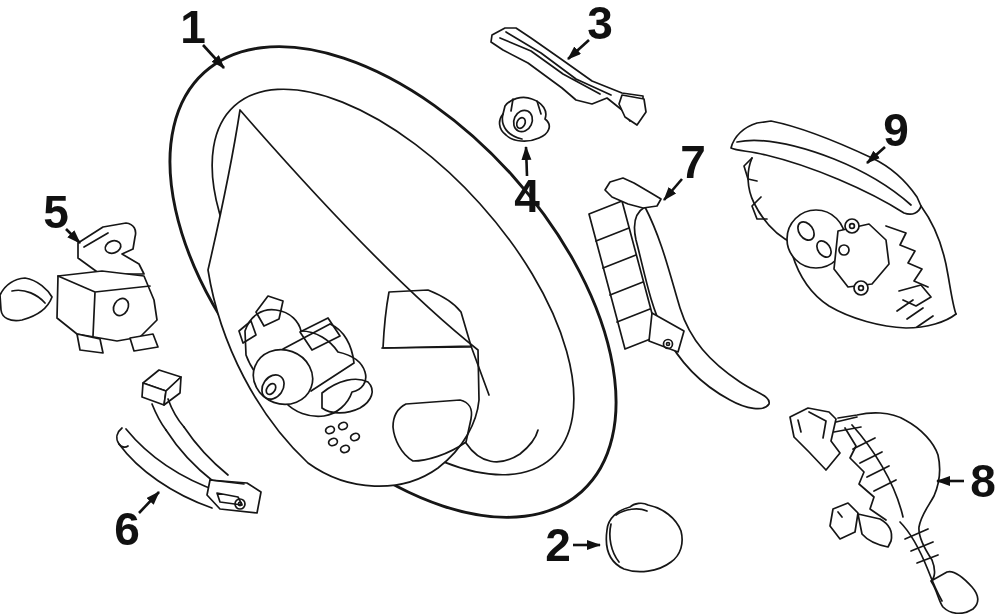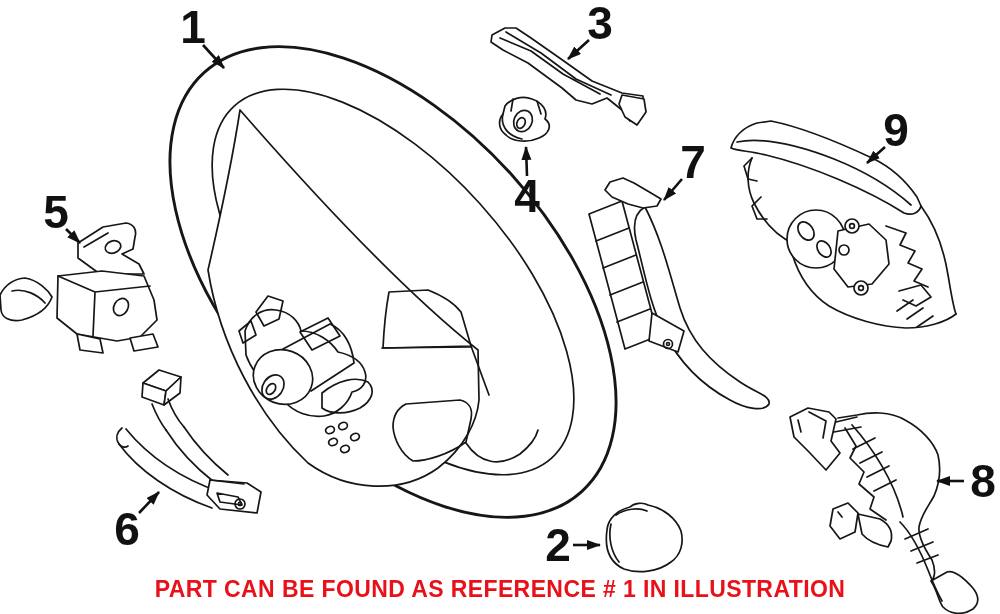--- a/index.html
+++ b/index.html
@@ -176,14 +176,13 @@
       <div class="callout" style="left: 558px; top: 545px;">2</div>
       <div class="callout" style="left: 600px; top: 23px;">3</div>
       <div class="callout" style="left: 527px; top: 196px;">4</div>
       <div class="callout" style="left: 56px; top: 212px;">5</div>
       <div class="callout" style="left: 127px; top: 529px;">6</div>
       <div class="callout" style="left: 693px; top: 162px;">7</div>
       <div class="callout" style="left: 983px; top: 481px;">8</div>
       <div class="callout" style="left: 896px; top: 130px;">9</div>
     </div>
 
-  <div id="caption" style="color: rgb(232, 17, 26);">PART CAN BE FOUND AS REFERENCE # 1 IN ILLUSTRATION</div>
 </div>
 
 </body></html>

